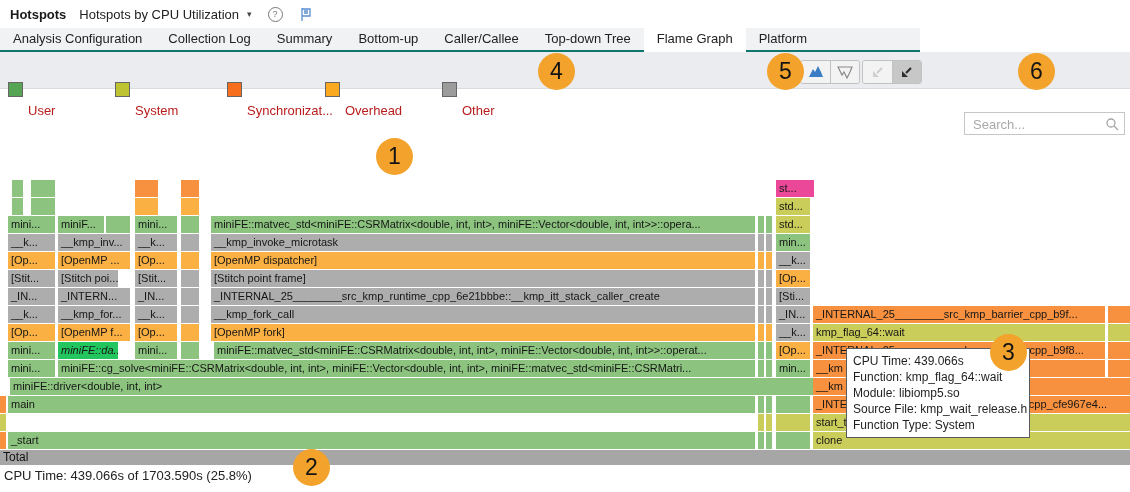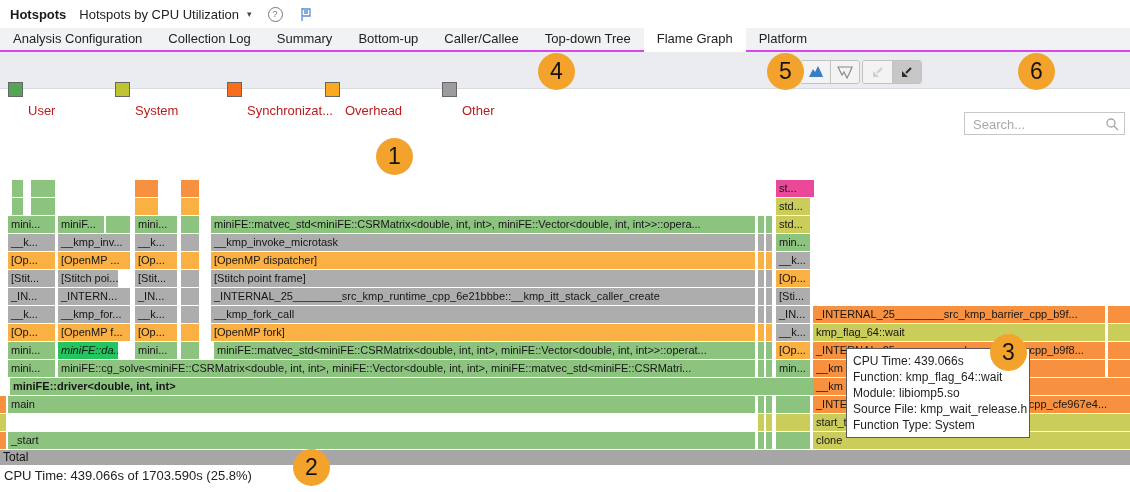--- a/index.html
+++ b/index.html
@@ -8,22 +8,22 @@
   
   #header{position:absolute;left:0;top:0;width:1130px;height:28px;background:#fff;
           display:flex;align-items:center;font-size:13px;}
   #header .title{font-weight:bold;margin-left:10px;color:#1a1a1a;}
   #header .subtitle{margin-left:13px;color:#222;display:flex;align-items:center;cursor:pointer;}
   #header .caret{margin-left:8px;font-size:9px;color:#444;}
   .hicon{margin-left:16px;width:15px;height:15px;display:inline-flex;align-items:center;justify-content:center;}
   .help-circle{width:13px;height:13px;border:1px solid #777;border-radius:50%;color:#777;
                font-size:9px;line-height:13px;text-align:center;}
   
-  #tabbar{position:absolute;left:0;top:28px;width:1130px;height:22px;background:#f1f2f3;
-          border-bottom:2px solid #d946ef;display:flex;font-size:13px;}
+  #tabbar{position:absolute;left:0;top:28px;width:920px;height:22px;background:#f1f2f3;
+          border-bottom:2px solid #0f766e;display:flex;font-size:13px;}
   .tab{padding:0 13px;line-height:22px;color:#222;white-space:nowrap;cursor:pointer;}
   .tab.active{background:#fff;border-bottom:2px solid #fff;margin-bottom:-2px;}
   
   #legendbar{position:absolute;left:0;top:52px;width:1130px;height:36px;background:#eaecf0;
              border-bottom:1px solid #d9dce1;font-size:13px;}
   .legend-item{position:absolute;top:9px;display:flex;align-items:center;}
   .swatch{width:13px;height:13px;border:1px solid #666;margin-right:5px;flex:none;}
   .legend-label{color:#b91c1c;white-space:nowrap;margin-top:42px;}
   .tbtn-group{position:absolute;top:8px;display:flex;border:1px solid #c2c2c2;border-radius:3px;overflow:hidden;}
   .tbtn{width:29px;height:22px;background:#f3f3f3;display:flex;align-items:center;justify-content:center;
@@ -225,21 +225,21 @@
     <div class="blk" style="left: 776px; top: 162px; width: 34px; background: rgb(251, 176, 67);">[Op...</div>
     <div class="blk" style="left: 813px; top: 162px; width: 292px; background: rgb(248, 145, 63);">_INTERNAL_25________src_kmp_barrier_cpp_b9f8...</div>
     <div class="blk" style="left: 1108px; top: 162px; width: 22px; background: rgb(248, 145, 63);"></div>
     <div class="blk" style="left: 8px; top: 180px; width: 47px; background: rgb(140, 196, 127);">mini...</div>
     <div class="blk" style="left: 58px; top: 180px; width: 697px; background: rgb(140, 196, 127);">miniFE::cg_solve&lt;miniFE::CSRMatrix&lt;double, int, int&gt;, miniFE::Vector&lt;double, int, int&gt;, miniFE::matvec_std&lt;miniFE::CSRMatri...</div>
     <div class="blk" style="left: 758px; top: 180px; width: 6px; background: rgb(140, 196, 127);"></div>
     <div class="blk" style="left: 766px; top: 180px; width: 6px; background: rgb(140, 196, 127);"></div>
     <div class="blk" style="left: 776px; top: 180px; width: 34px; background: rgb(140, 196, 127);">min...</div>
     <div class="blk" style="left: 813px; top: 180px; width: 292px; background: rgb(248, 145, 63);">__km</div>
     <div class="blk" style="left: 1108px; top: 180px; width: 22px; background: rgb(248, 145, 63);"></div>
-    <div class="blk" style="left: 10px; top: 198px; width: 855px; background: rgb(140, 196, 127); font-weight: bold;">miniFE::driver&lt;double, int, int&gt;</div>
+    <div class="blk" style="left: 10px; top: 198px; width: 855px; background: rgb(140, 196, 127);">miniFE::driver&lt;double, int, int&gt;</div>
     <div class="blk" style="left: 758px; top: 198px; width: 6px; background: rgb(140, 196, 127);"></div>
     <div class="blk" style="left: 766px; top: 198px; width: 6px; background: rgb(140, 196, 127);"></div>
     <div class="blk" style="left: 776px; top: 198px; width: 34px; background: rgb(140, 196, 127);"></div>
     <div class="blk" style="left: 813px; top: 198px; width: 317px; background: rgb(248, 145, 63);">__km</div>
     <div class="blk" style="left: 0px; top: 216px; width: 6px; background: rgb(248, 145, 63);"></div>
     <div class="blk" style="left: 8px; top: 216px; width: 747px; background: rgb(140, 196, 127);">main</div>
     <div class="blk" style="left: 758px; top: 216px; width: 6px; background: rgb(140, 196, 127);"></div>
     <div class="blk" style="left: 766px; top: 216px; width: 6px; background: rgb(140, 196, 127);"></div>
     <div class="blk" style="left: 776px; top: 216px; width: 34px; background: rgb(140, 196, 127);"></div>
     <div class="blk" style="left: 813px; top: 216px; width: 317px; background: rgb(248, 145, 63);">_INTERNAL_25________src_z_Linux_util_cpp_cfe967e4...</div>

